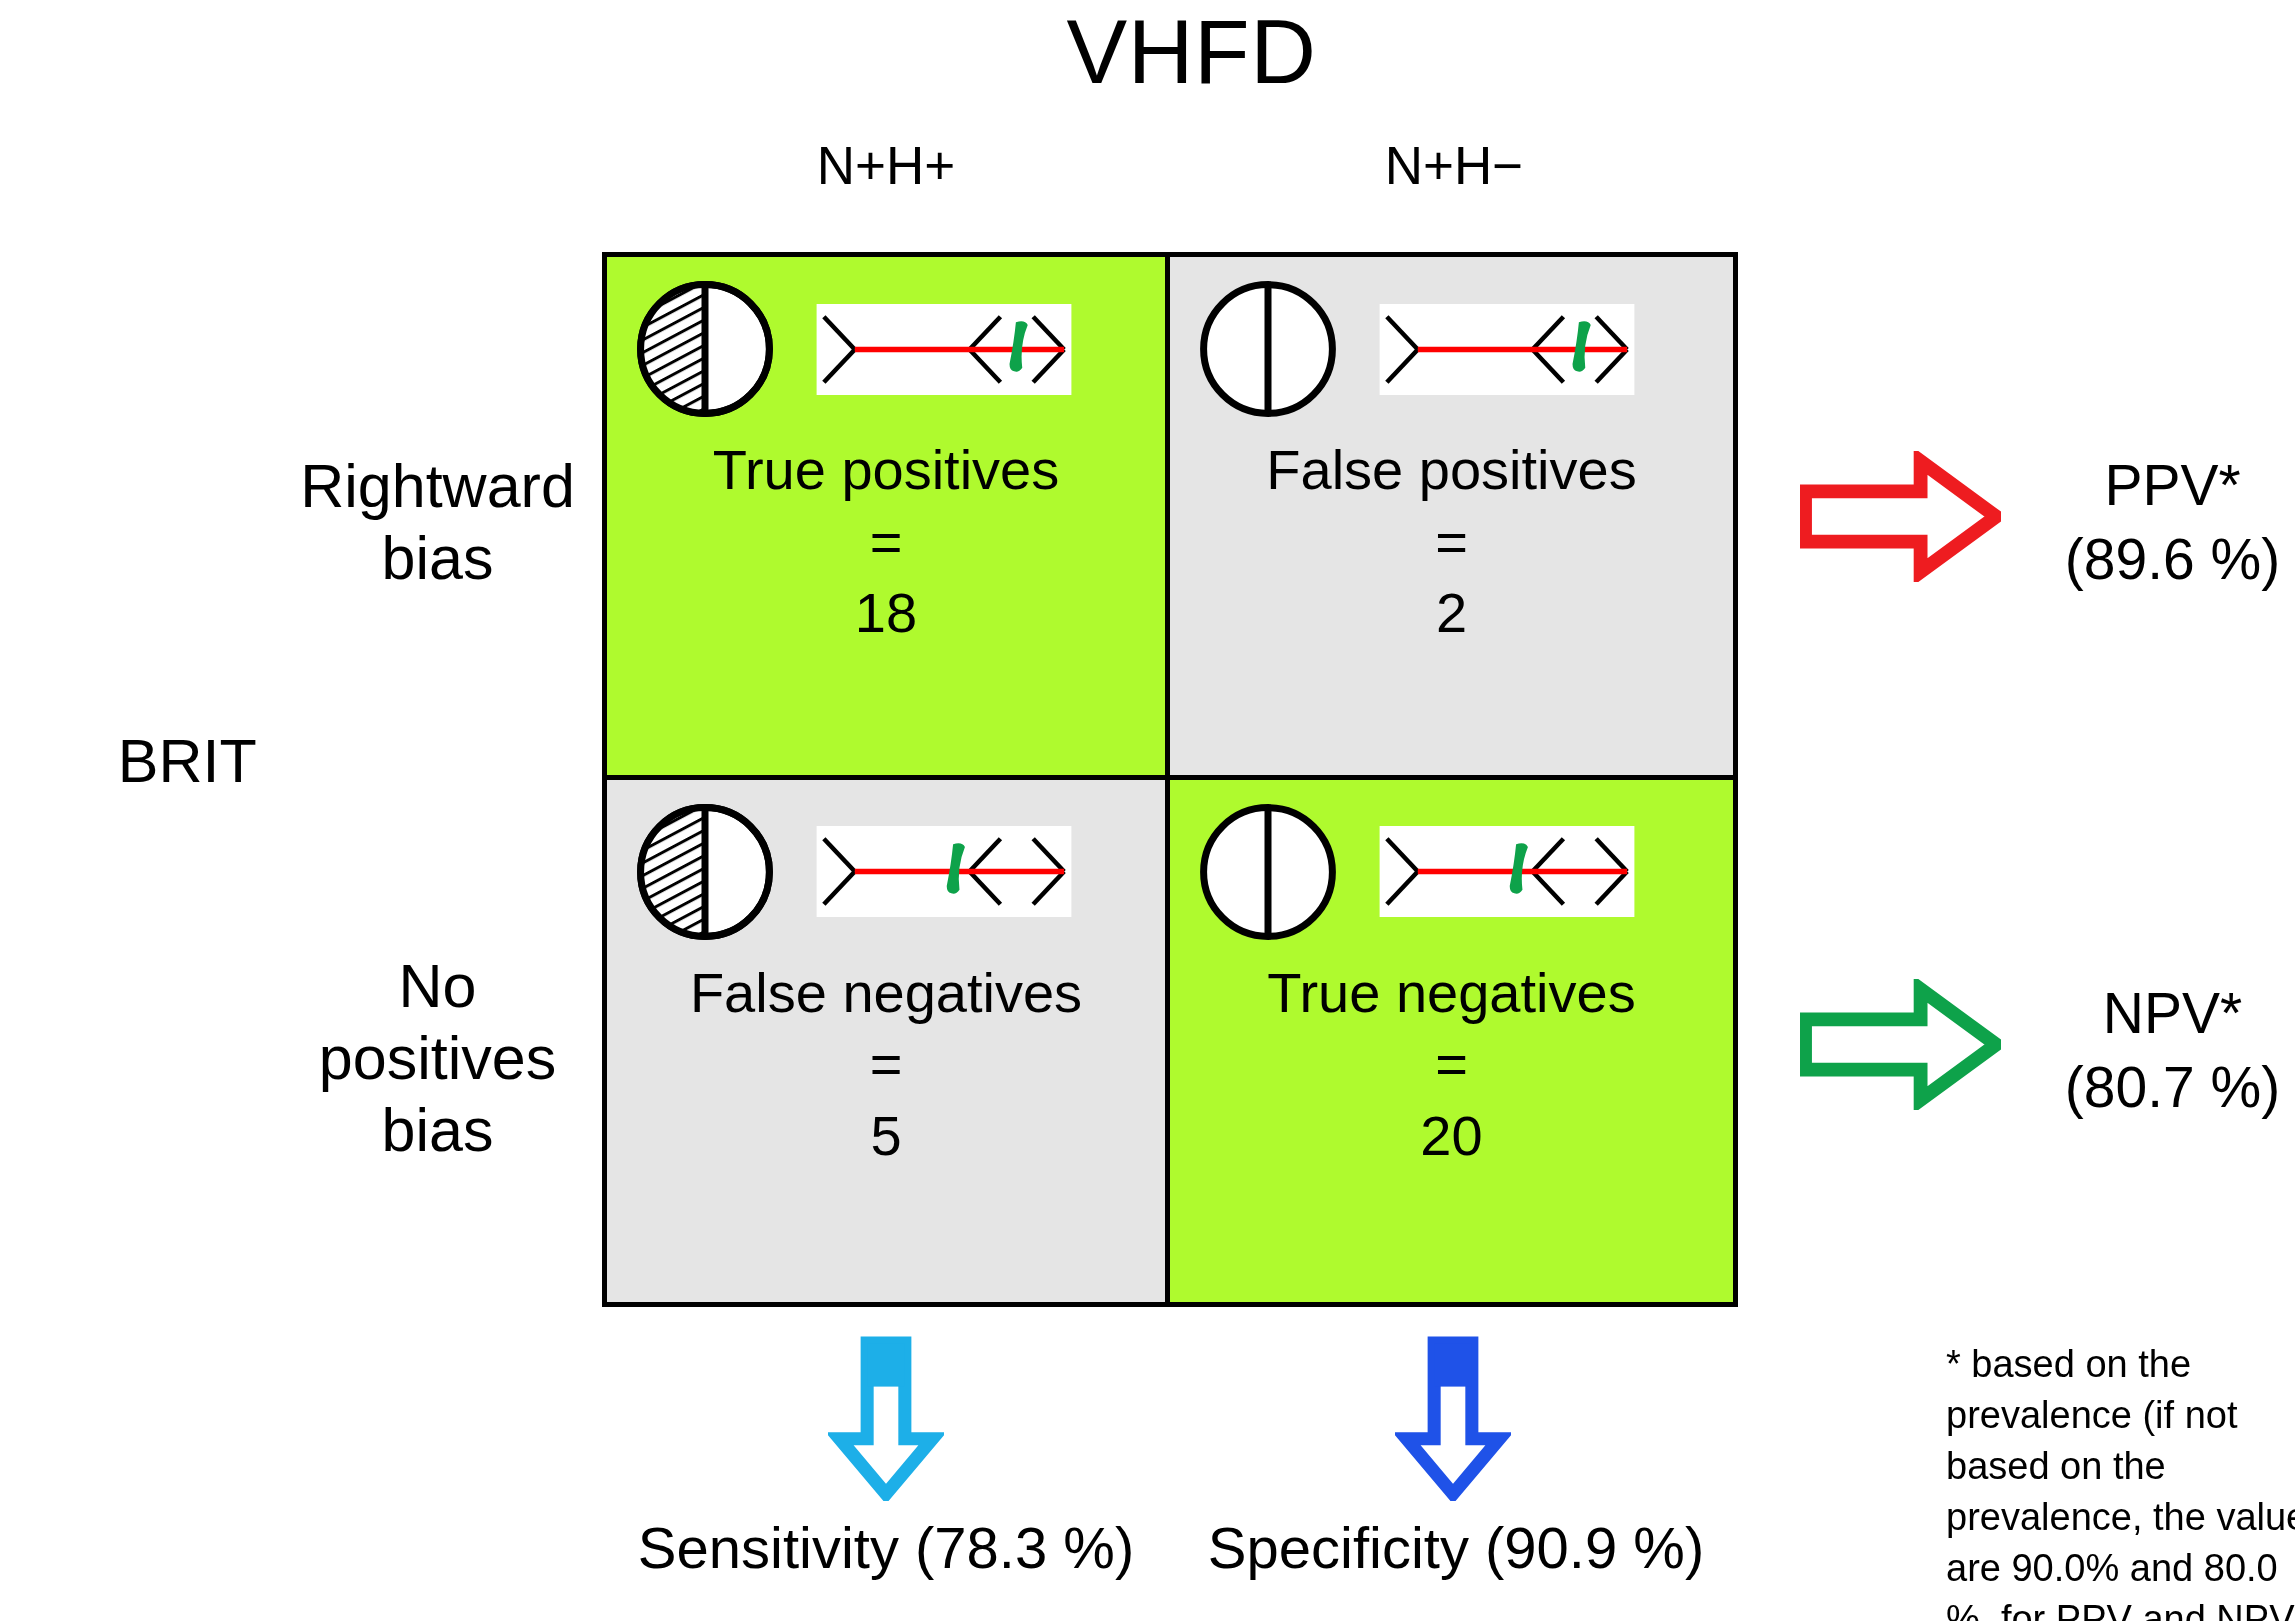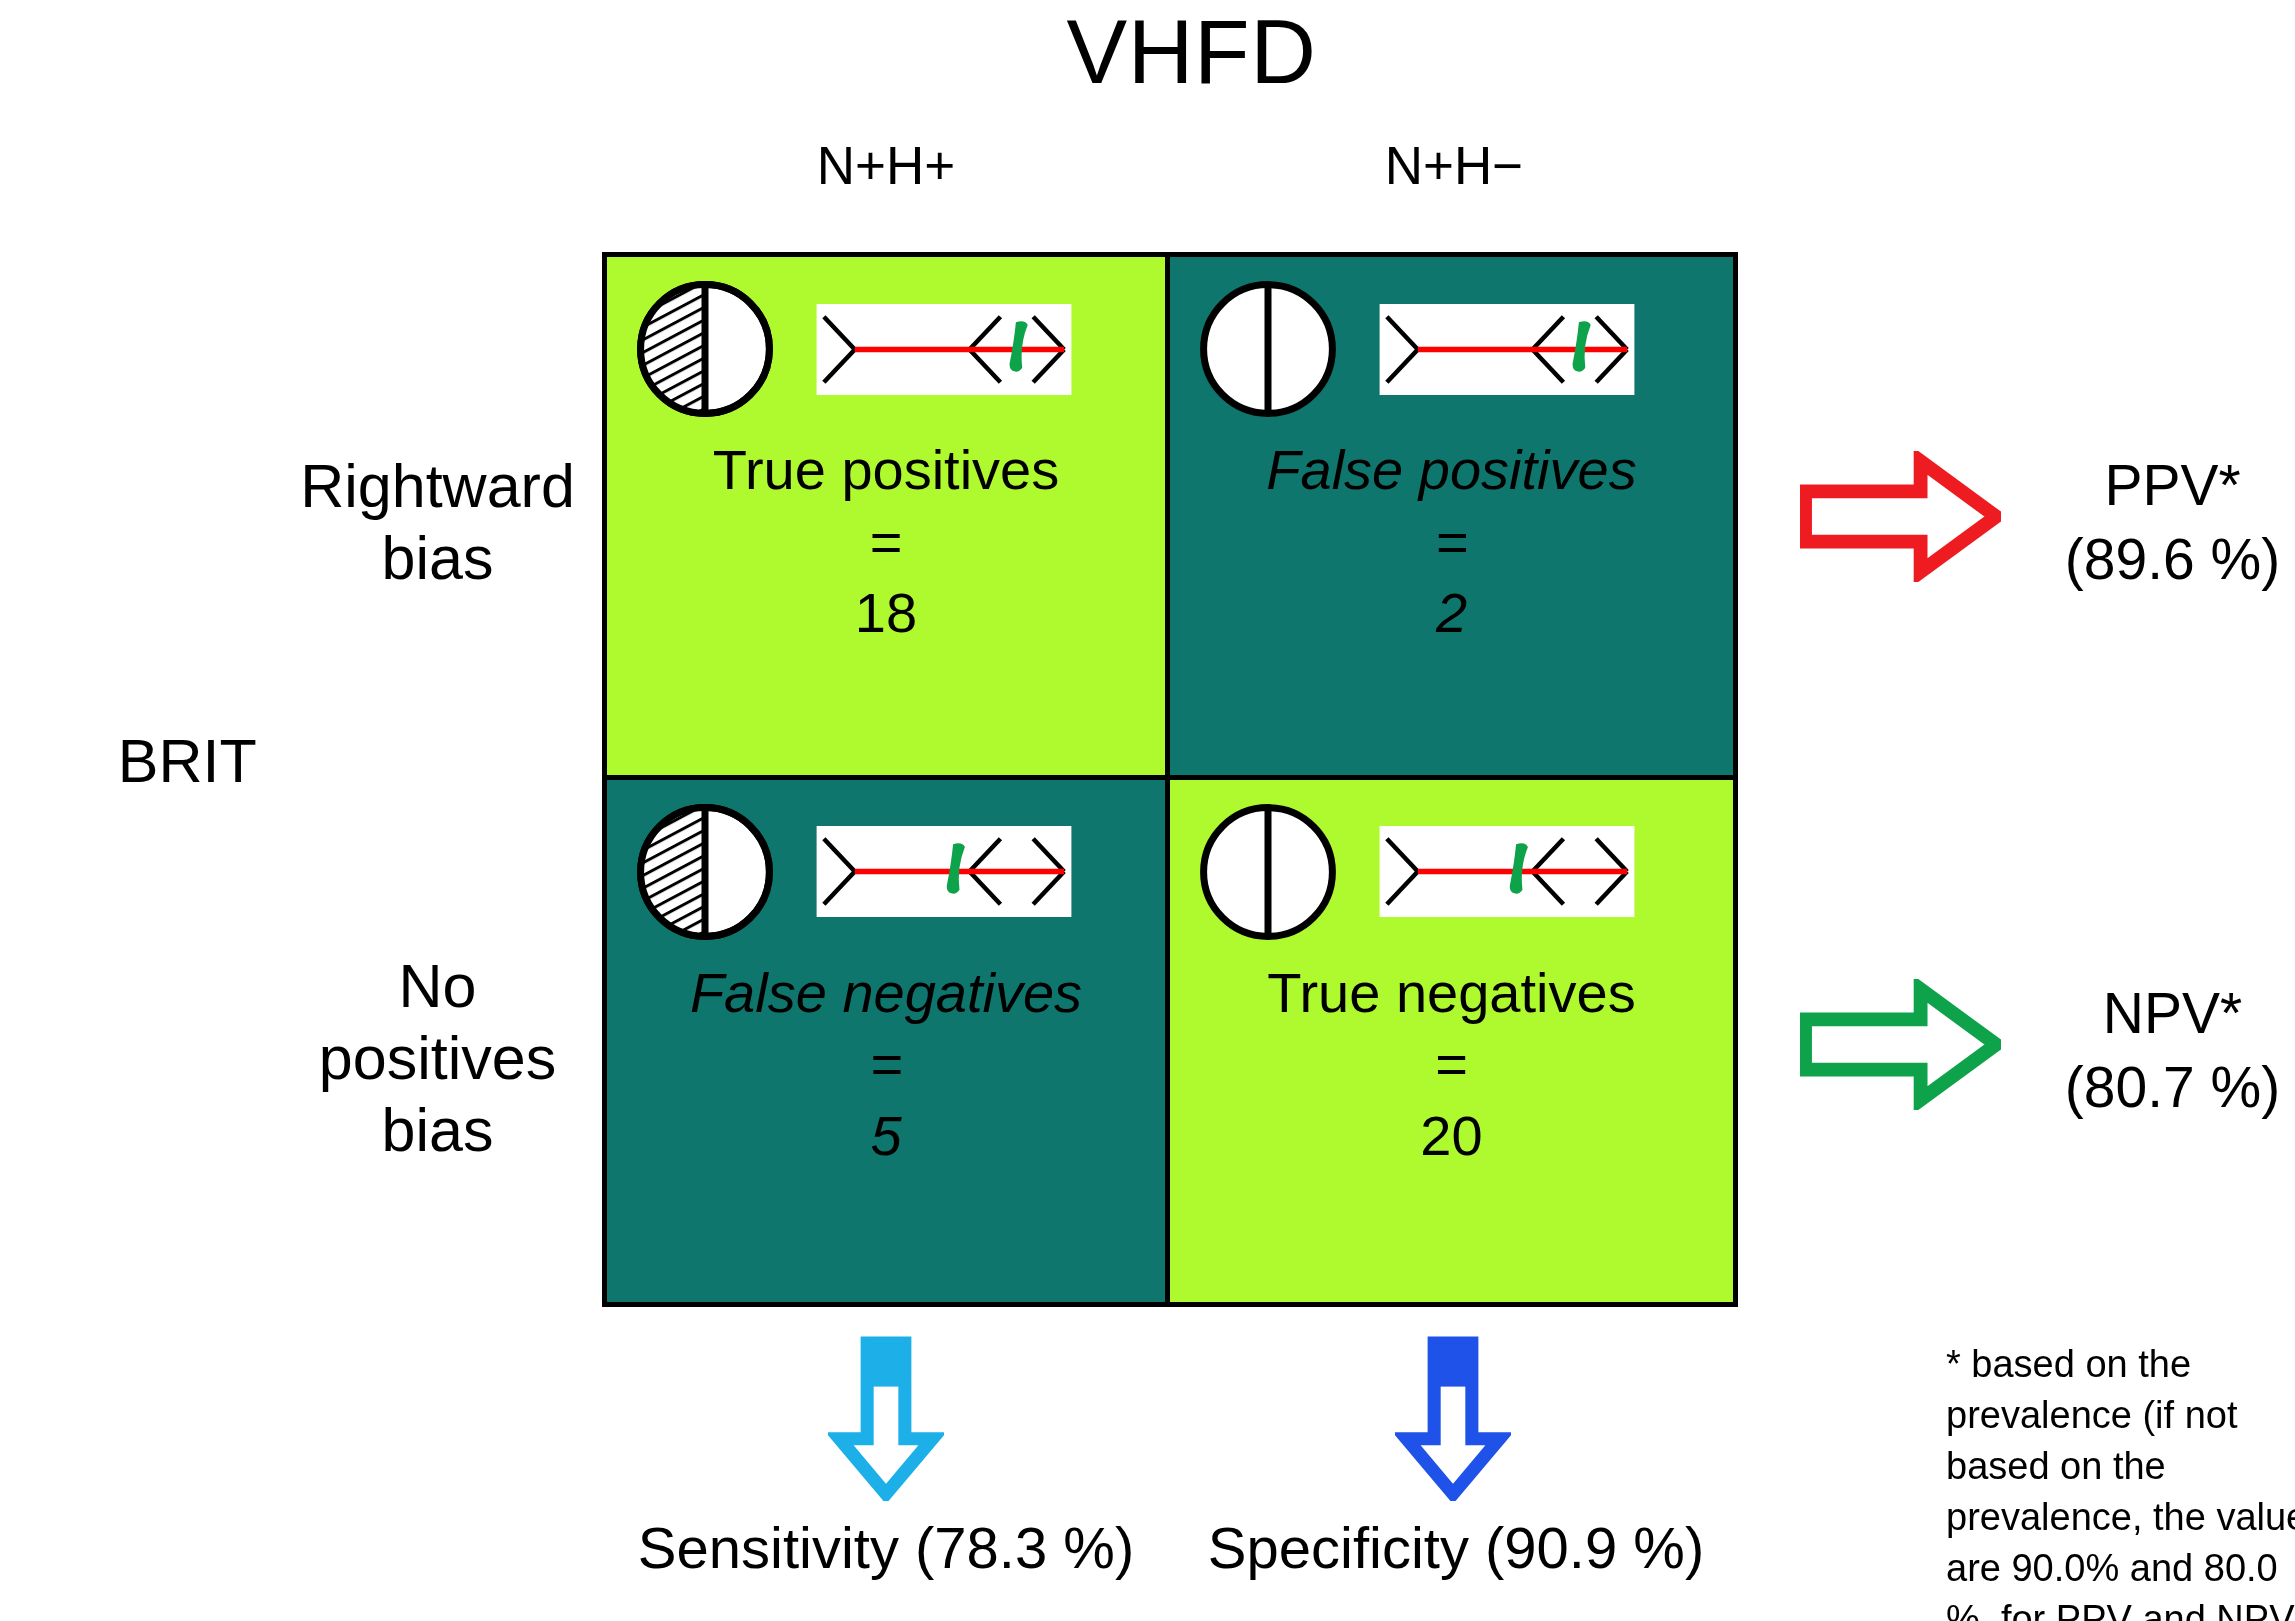--- a/index.html
+++ b/index.html
@@ -71,21 +71,21 @@
     grid-template-rows: 1fr 1fr;
     border: 5.5px solid #000000;
     box-sizing: border-box;
   }
   .cell {
     position: relative;
     box-sizing: border-box;
     overflow: hidden;
   }
   .cell.green  { background: #AFFA2E; }
-  .cell.orange { background: #0f766e; font-style: italic; }
+  .cell.orange { background: #e5e5e5; }
   .cell.b-right  { border-right: 5.5px solid #000000; }
   .cell.b-bottom { border-bottom: 5.5px solid #000000; }
 
   
   .stimuli {
     position: absolute;
     left: 0; right: 0; top: 17px;
     height: 152px;
     display: flex;
     align-items: center;

